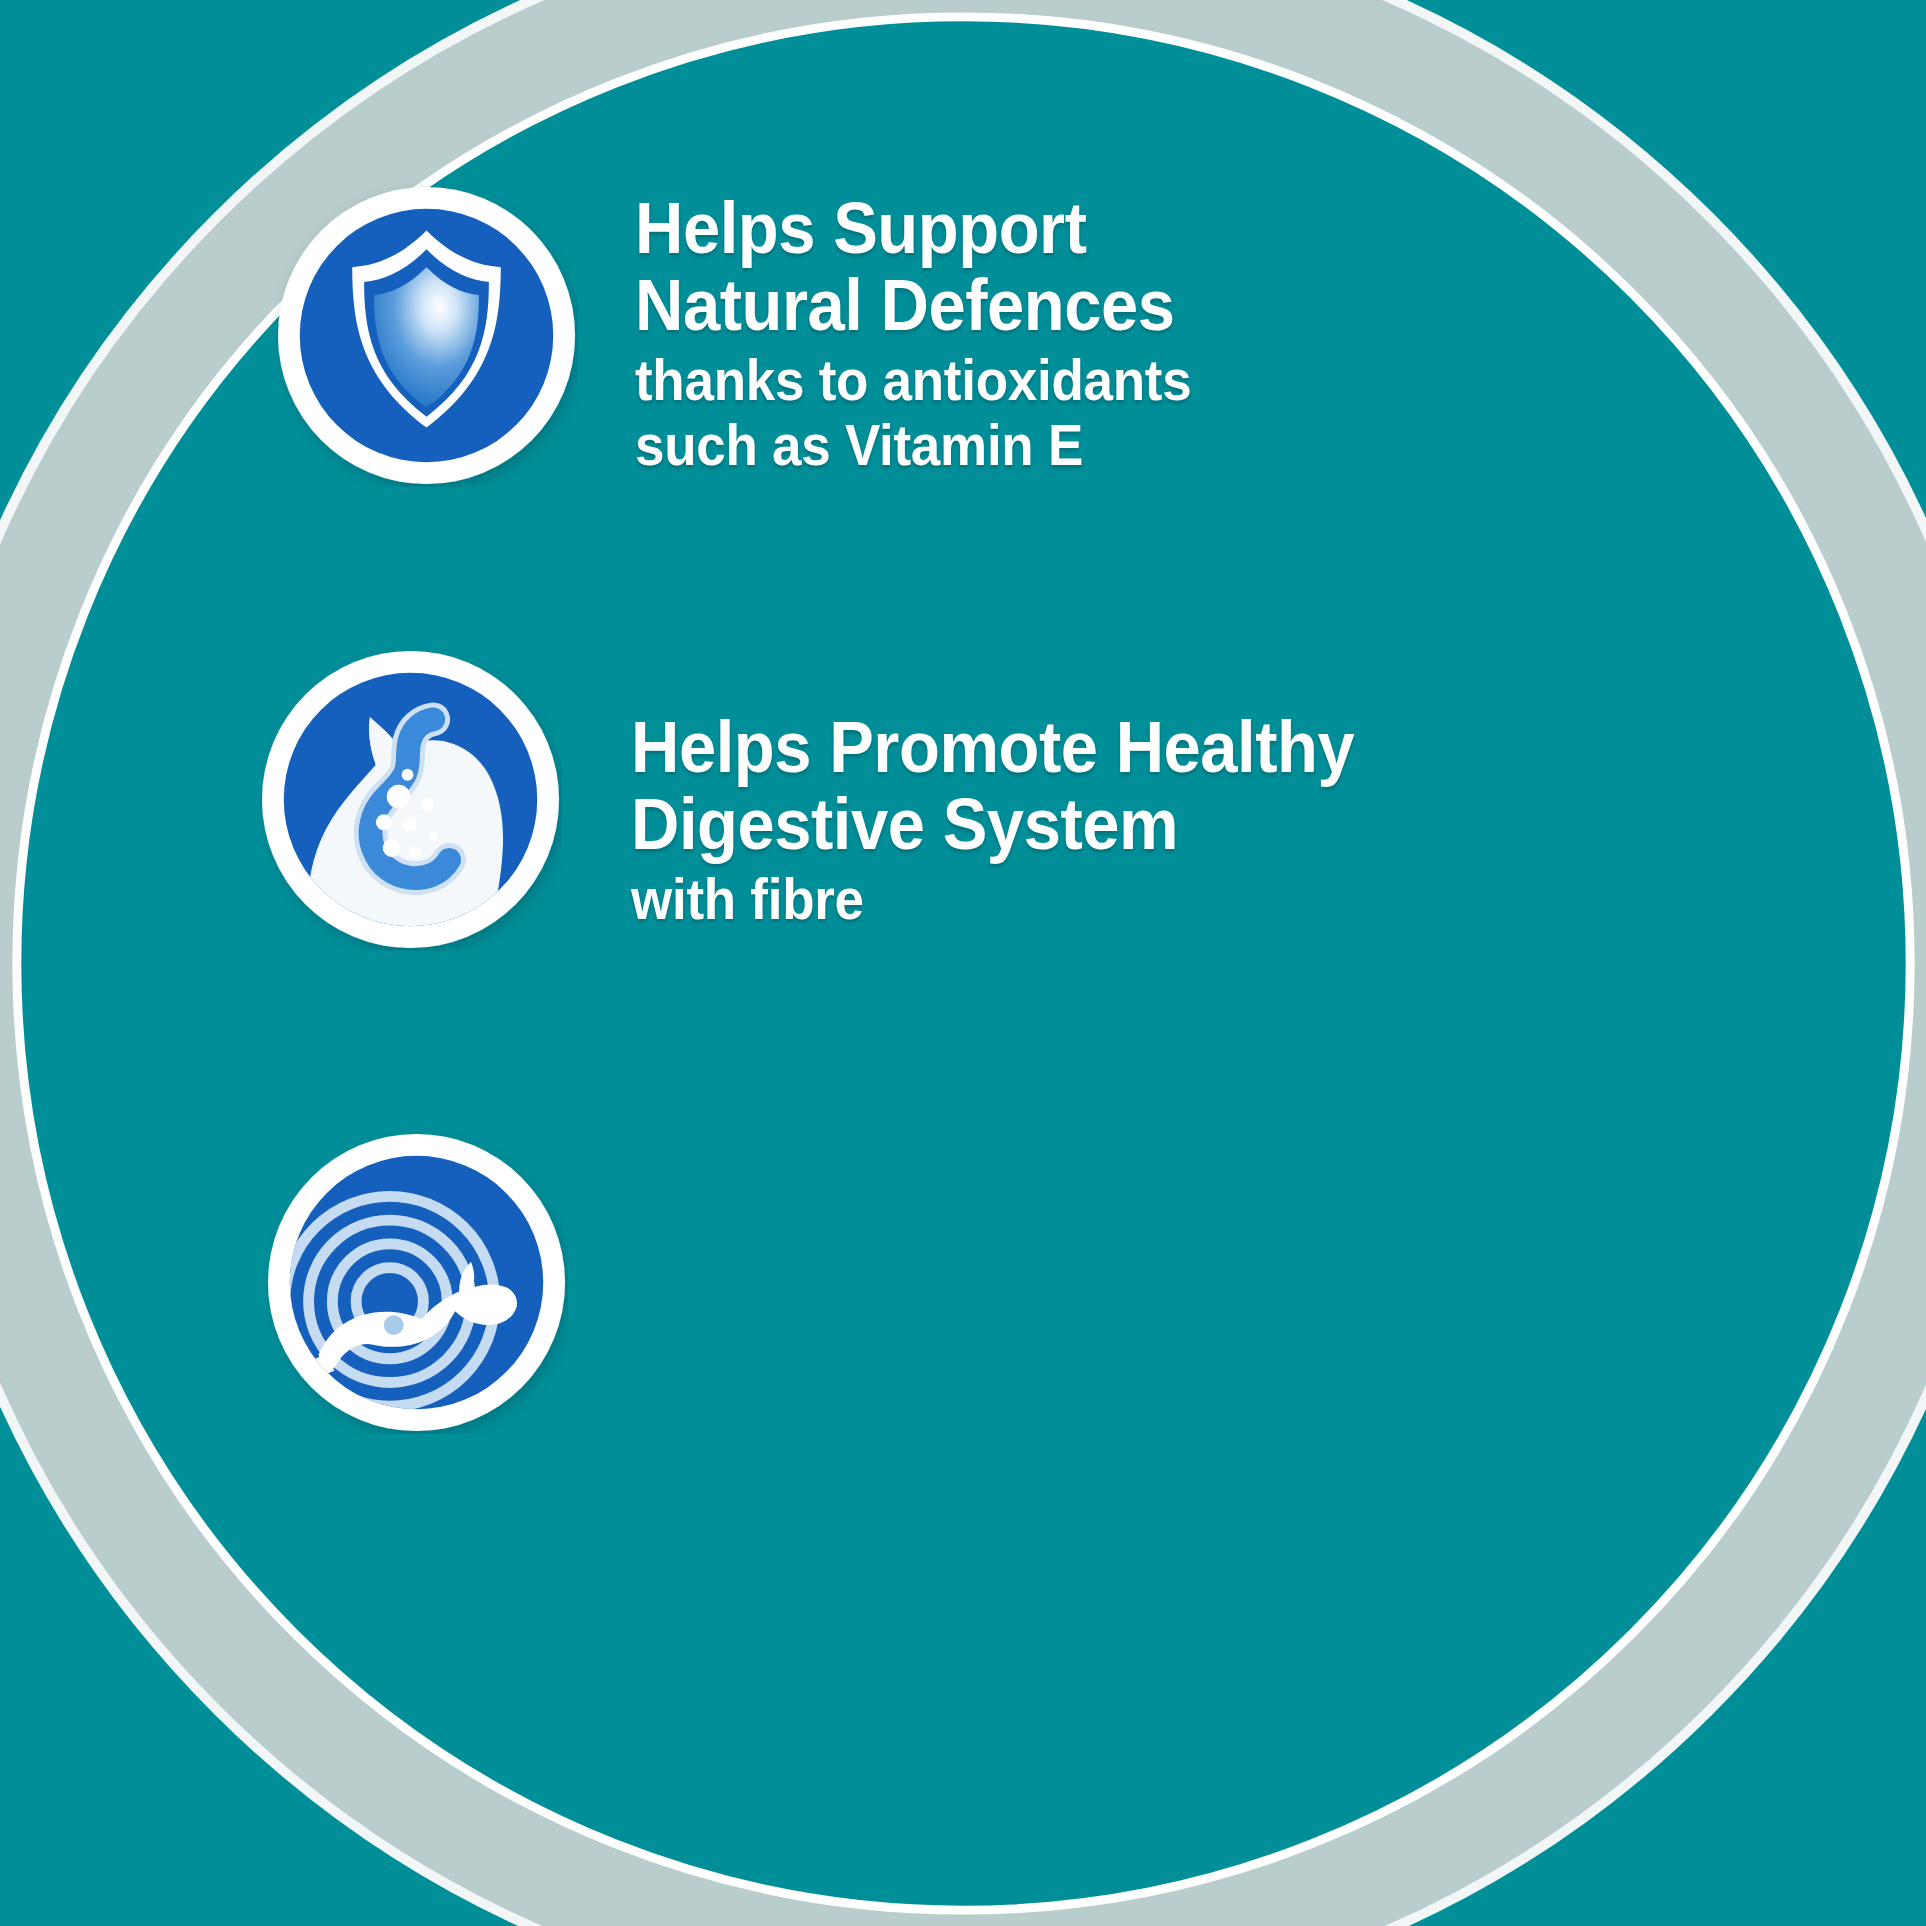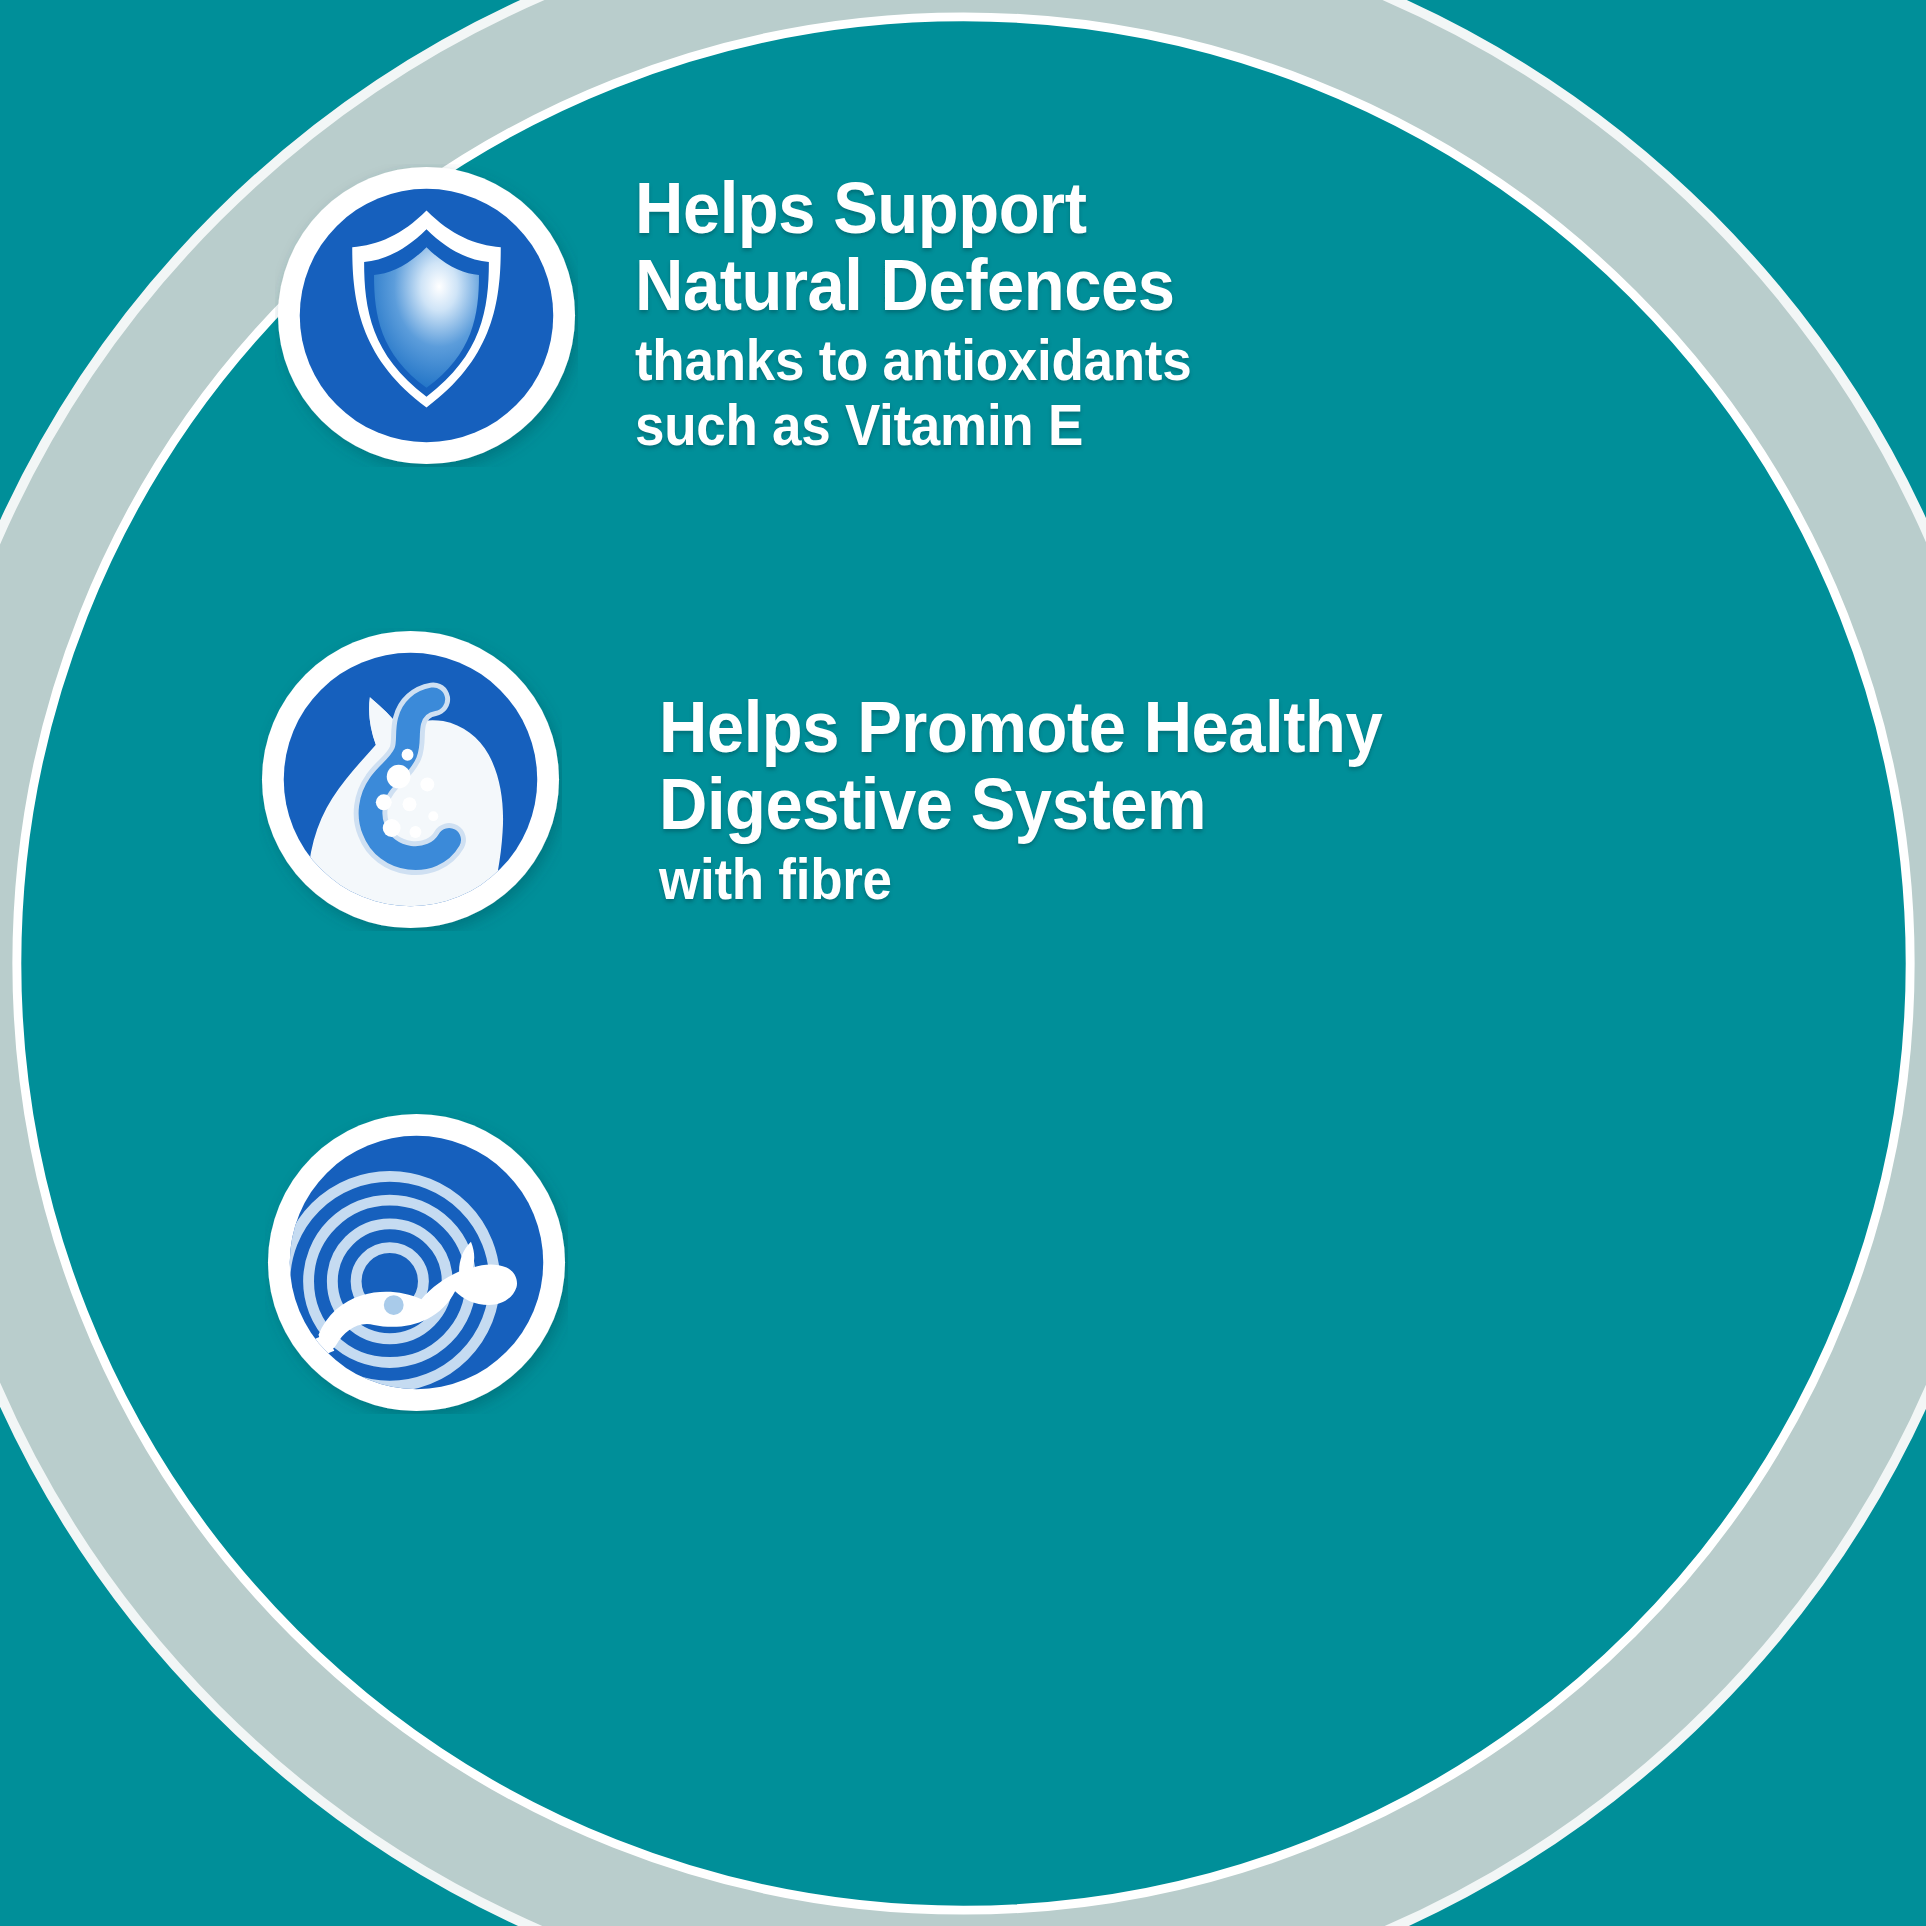--- a/index.html
+++ b/index.html
@@ -11,20 +11,21 @@
     position:relative;
   }
   
   #bg-rings{position:absolute;inset:0;width:1927px;height:1927px;}
 
   
   .content{
     position:absolute;inset:0;
     display:flex;flex-direction:column;
     justify-content:flex-start;
+    margin-top:20px;
   }
   .feature-row{
     position:absolute;
     display:flex;
     align-items:flex-start;
   }
   .icon-badge{
     position:relative;
     width:303px;height:303px;
     flex:0 0 303px;
@@ -54,21 +55,21 @@
     line-height:1.14;
     letter-spacing:-0.3px;
     white-space:pre-line;
     text-shadow:0 3px 4px rgba(0,60,65,.35);
     transform:scaleX(.93);
     transform-origin:left top;
     margin-top:4px;
   }
   
   #row-1{left:275px;top:164px;}
-  #row-2{left:259px;top:628px;gap:28px;}
+  #row-2{left:259px;top:628px;}
   #row-3{left:265px;top:1111px;}
   #row-2 .feature-text{padding-top:61px;margin-left:69px;}
   #row-3 .feature-text{padding-top:83px;margin-left:67px;}
 </style>
 </head>
 <body>
 
 <svg id="bg-rings" viewBox="0 0 1946 1946" xmlns="http://www.w3.org/2000/svg" aria-hidden="true">
   <rect x="0" y="0" width="1946" height="1946" fill="#008f99"></rect>
 

